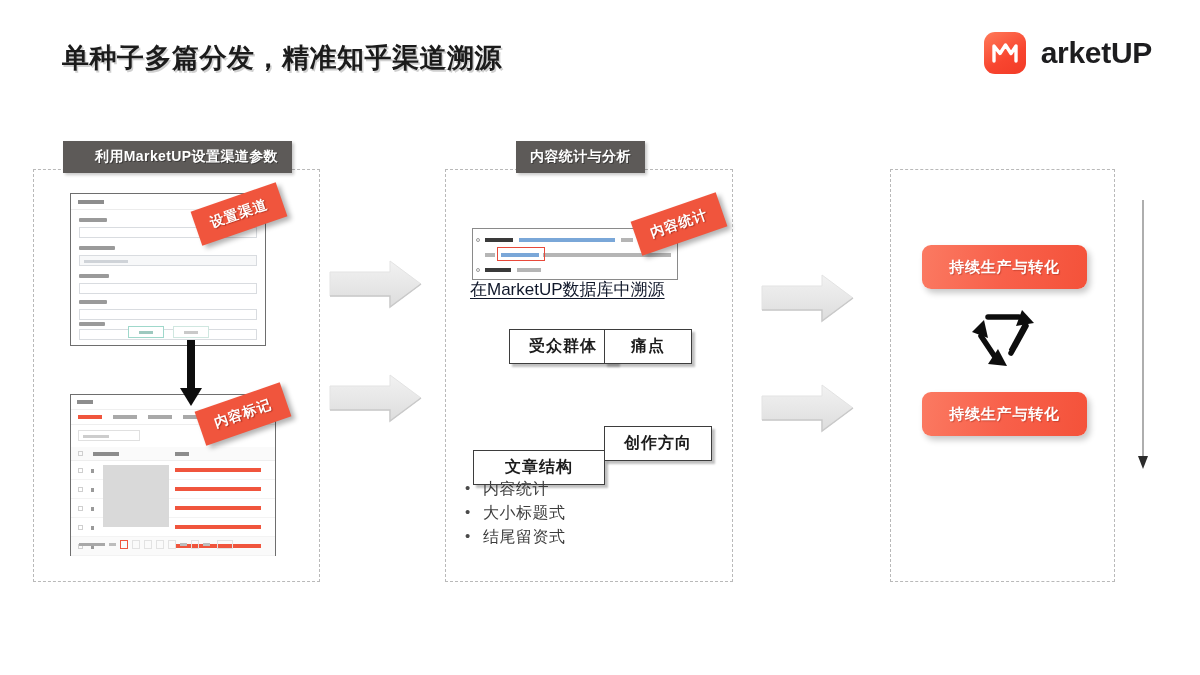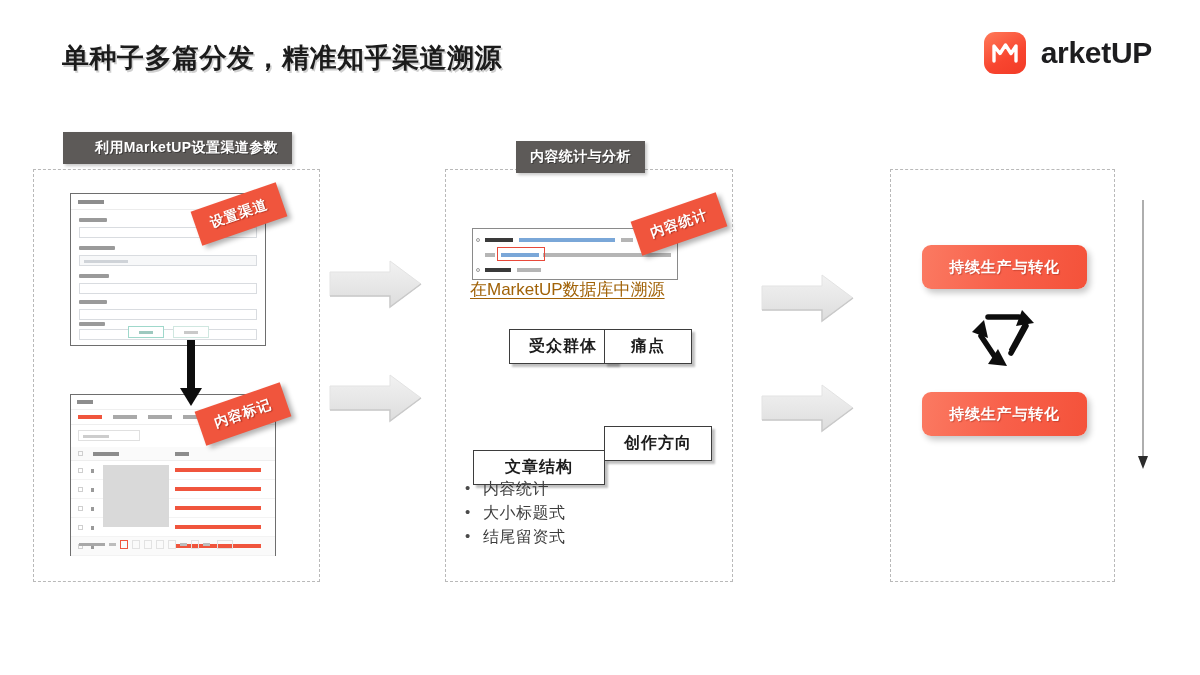--- a/index.html
+++ b/index.html
@@ -32,21 +32,21 @@
   .panel-b { left: 445px; top: 169px; width: 288px; height: 413px; }
   .panel-c { left: 890px; top: 169px; width: 225px; height: 413px; }
 
   .panel-header {
     position: absolute; background: #5d5a58; color: #fff;
     font-size: 14px; font-weight: bold; letter-spacing: 0.4px;
     padding: 7px 14px; white-space: nowrap; z-index: 6;
     box-shadow: 2px 2px 3px rgba(0,0,0,0.22);
     text-shadow: 1px 1px 0 rgba(0,0,0,0.35);
   }
-  .ph-a { left: 63px;  top: 132px; padding-left: 32px; }
+  .ph-a { left: 63px;  top: 141px; padding-left: 32px; }
   .ph-b { left: 516px; top: 141px; }
 
   
   .shot { position: absolute; background: #fff; border: 1.4px solid #6e6e6e; z-index: 3; }
   .shot-form  { left: 70px; top: 193px; width: 196px; height: 153px; }
   .shot-table { left: 70px; top: 394px; width: 206px; height: 162px; }
   .shot-log   { left: 472px; top: 228px; width: 206px; height: 52px; border: 1.1px solid #8a8a8a; }
 
   .f-row { position: absolute; left: 0; right: 0; }
   .f-label { height: 4px; background: #9a9a9a; border-radius: 1px; }
@@ -114,21 +114,21 @@
   
   .g-arrow { position: absolute; z-index: 4; }
   .ga1 { left: 328px; top: 258px; }
   .ga2 { left: 328px; top: 372px; }
   .ga3 { left: 760px; top: 272px; }
   .ga4 { left: 760px; top: 382px; }
 
   
   .mid-link {
     position: absolute; left: 470px; top: 278px;
-    font-size: 17px; color: #a16207; font-weight: 500;
+    font-size: 17px; color: #0f172a; font-weight: 500;
     text-decoration: underline; text-underline-offset: 3px;
     white-space: nowrap; z-index: 5;
   }
   .kbox {
     position: absolute; border: 1.6px solid #3d3d3d; background: #fff;
     display: flex; align-items: center; justify-content: center;
     font-size: 16px; font-weight: bold; color: #1c1c1c;
     box-shadow: 2.5px 2.5px 2px rgba(0,0,0,0.25);
     letter-spacing: 1px; z-index: 5;
   }

